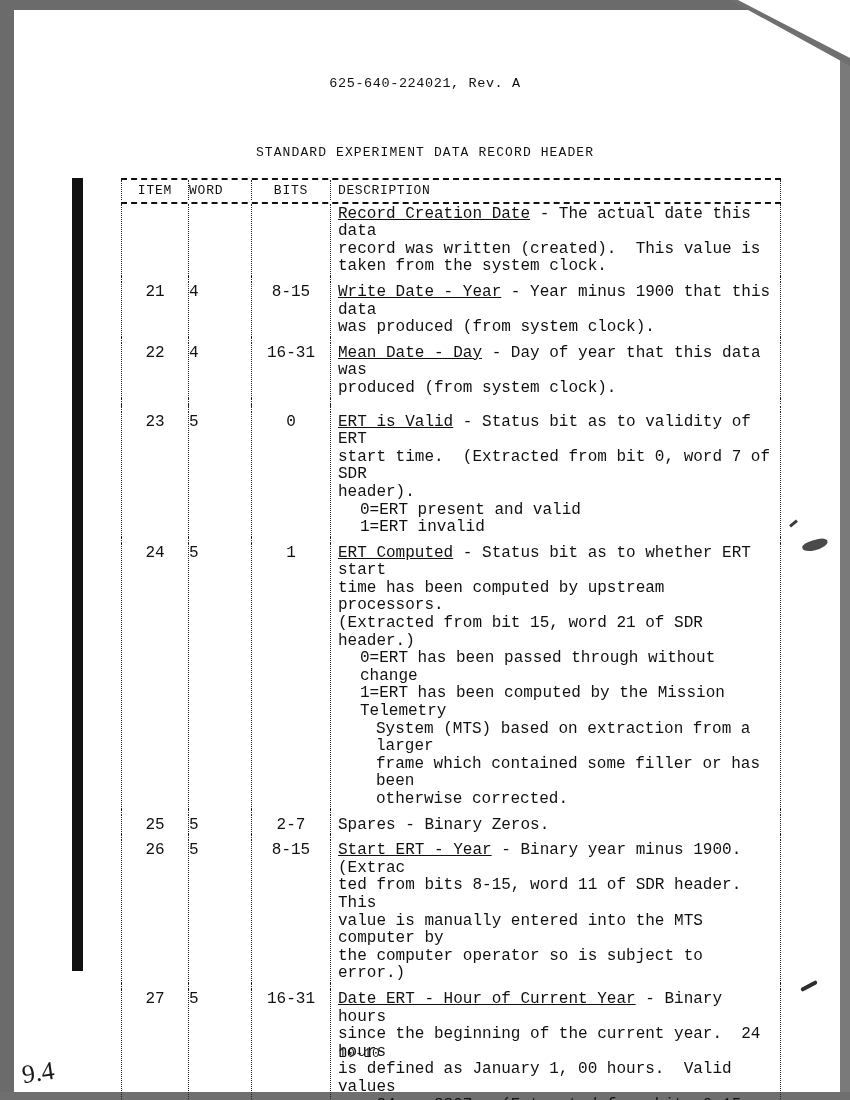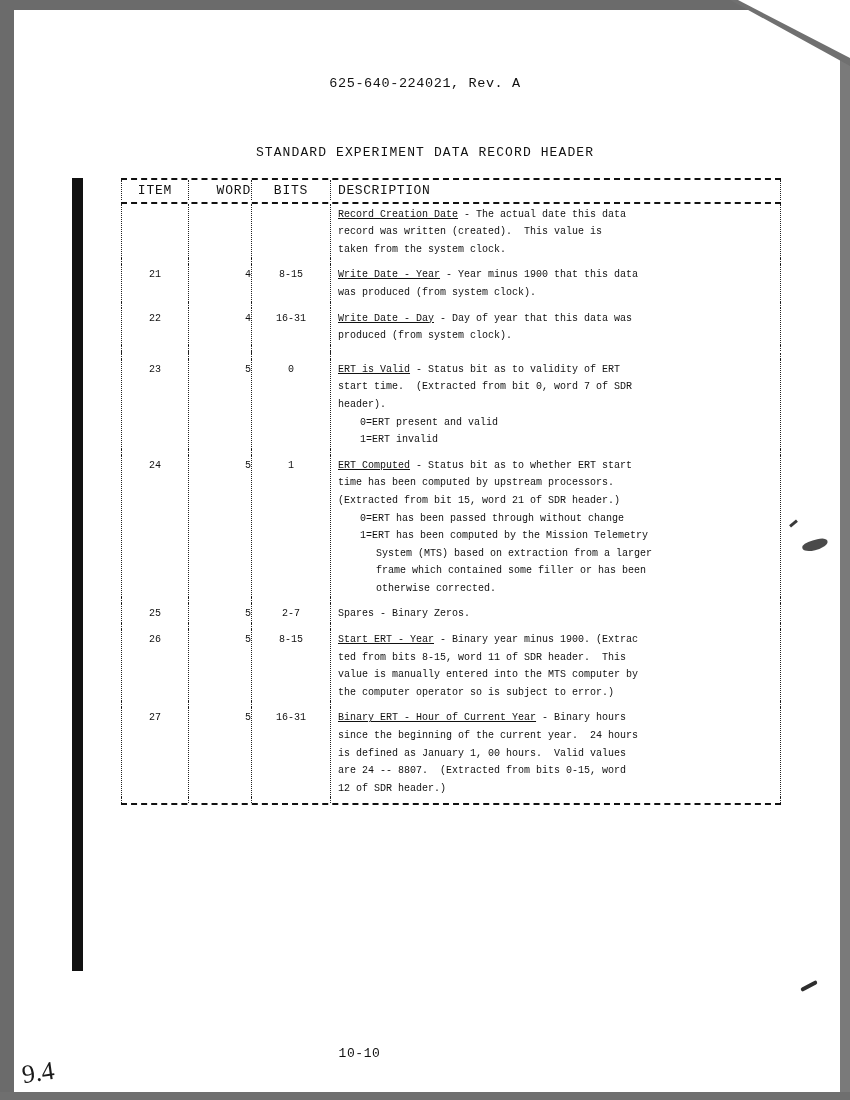--- a/index.html
+++ b/index.html
@@ -99,35 +99,35 @@
   }
   .rule-top { border-top: 2px solid #111; border-top-style: dashed; }
 
   .grid {
     position: relative;
     width: 100%;
   }
   .row {
     display: flex;
     align-items: stretch;
-    font-size: 10px;
+    font-size: 16px;
     line-height: 17.6px;
   }
   .c-item {
     width: 66px;
     flex: 0 0 66px;
     text-align: center;
     border-left: 1px dotted #222;
     border-right: 1px dotted #222;
     padding-top: 2px;
   }
   .c-word {
     width: 62px;
     flex: 0 0 62px;
-    text-align: right;
+    text-align: left;
     border-right: 1px dotted #222;
     padding-top: 2px;
   }
   .c-bits {
     width: 78px;
     flex: 0 0 78px;
     text-align: center;
     border-right: 1px dotted #222;
     padding-top: 2px;
   }
@@ -258,21 +258,21 @@
         <div class="c-item"></div>
         <div class="c-word"></div>
         <div class="c-bits"></div>
         <div class="c-desc"></div>
       </div>
 
       <div class="row">
         <div class="c-item">22</div>
         <div class="c-word">4</div>
         <div class="c-bits">16-31</div>
-        <div class="c-desc"><span class="u">Write Date - Day</span><span> - Day of year that this data was
+        <div class="c-desc"><span class="u">Mean Date - Day</span><span> - Day of year that this data was
 produced (from system clock).</span></div>
       </div>
 
       <div class="row spacer">
         <div class="c-item"></div>
         <div class="c-word"></div>
         <div class="c-bits"></div>
         <div class="c-desc"></div>
       </div>
 
@@ -349,21 +349,21 @@
         <div class="c-item"></div>
         <div class="c-word"></div>
         <div class="c-bits"></div>
         <div class="c-desc"></div>
       </div>
 
       <div class="row">
         <div class="c-item">27</div>
         <div class="c-word">5</div>
         <div class="c-bits">16-31</div>
-        <div class="c-desc"><span class="u">Binary ERT - Hour of Current Year</span><span> - Binary hours
+        <div class="c-desc"><span class="u">Date ERT - Hour of Current Year</span><span> - Binary hours
 since the beginning of the current year.  24 hours
 is defined as January 1, 00 hours.  Valid values
 are 24 -- 8807.  (Extracted from bits 0-15, word
 12 of SDR header.)</span></div>
       </div>
 
       <div class="row spacer">
         <div class="c-item"></div>
         <div class="c-word"></div>
         <div class="c-bits"></div>

